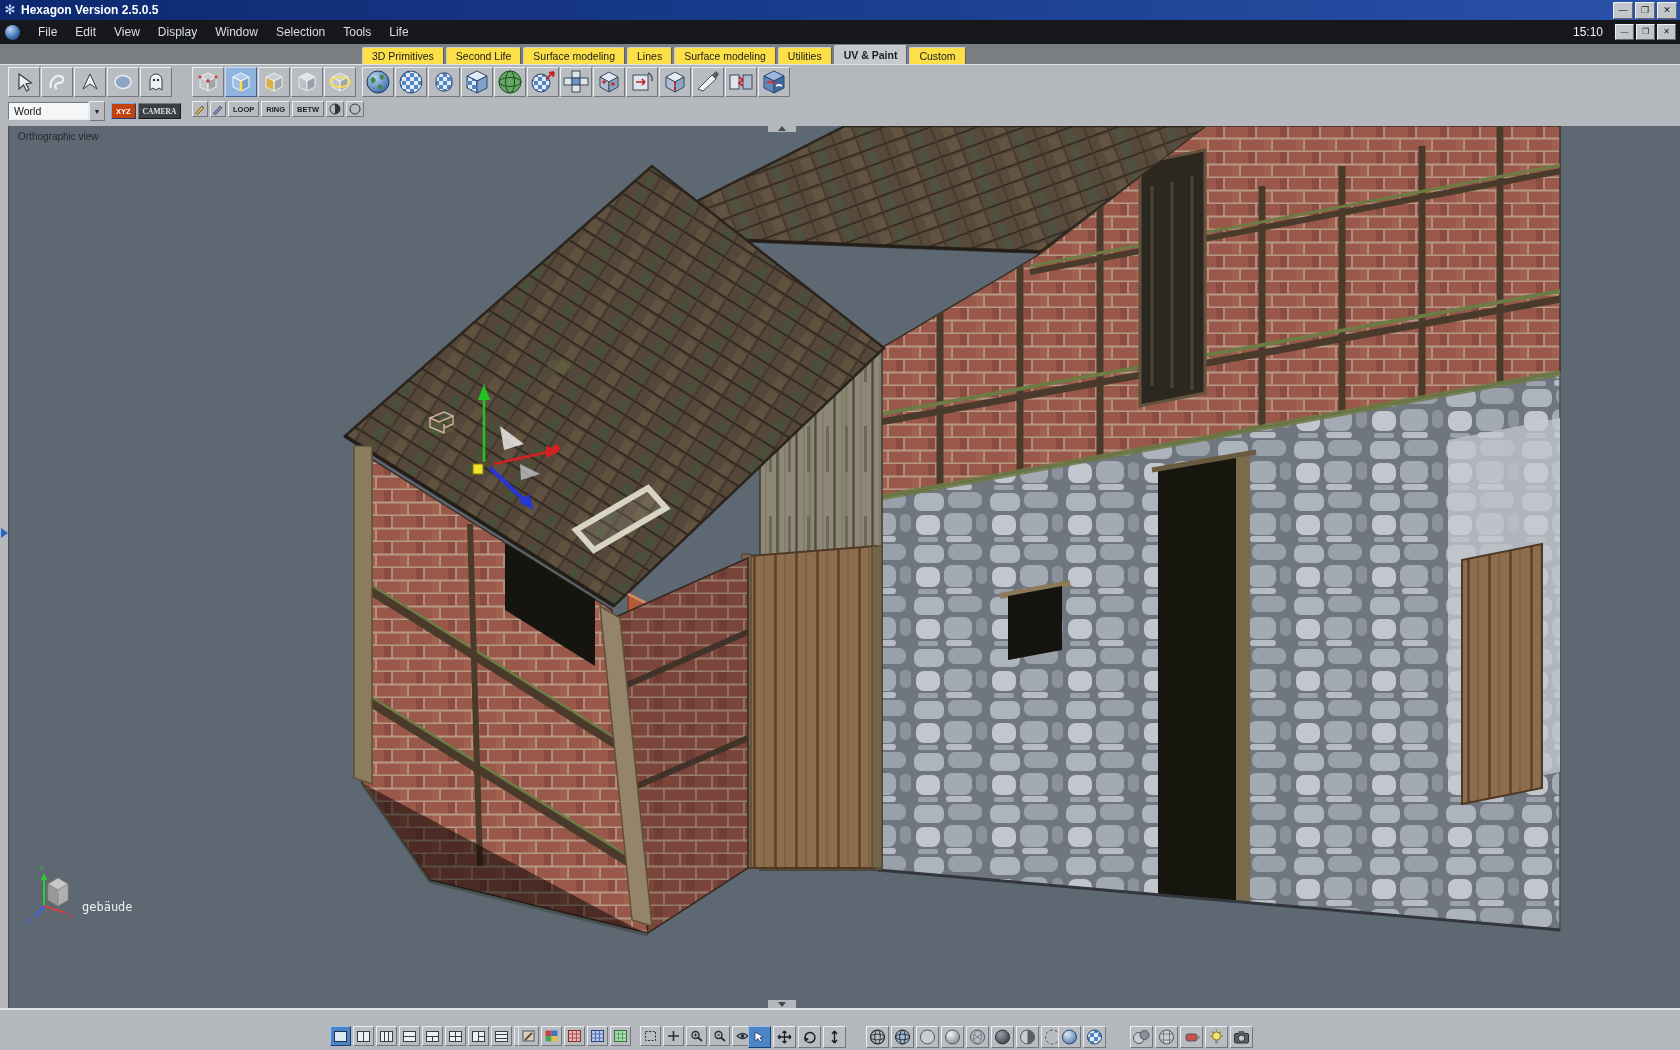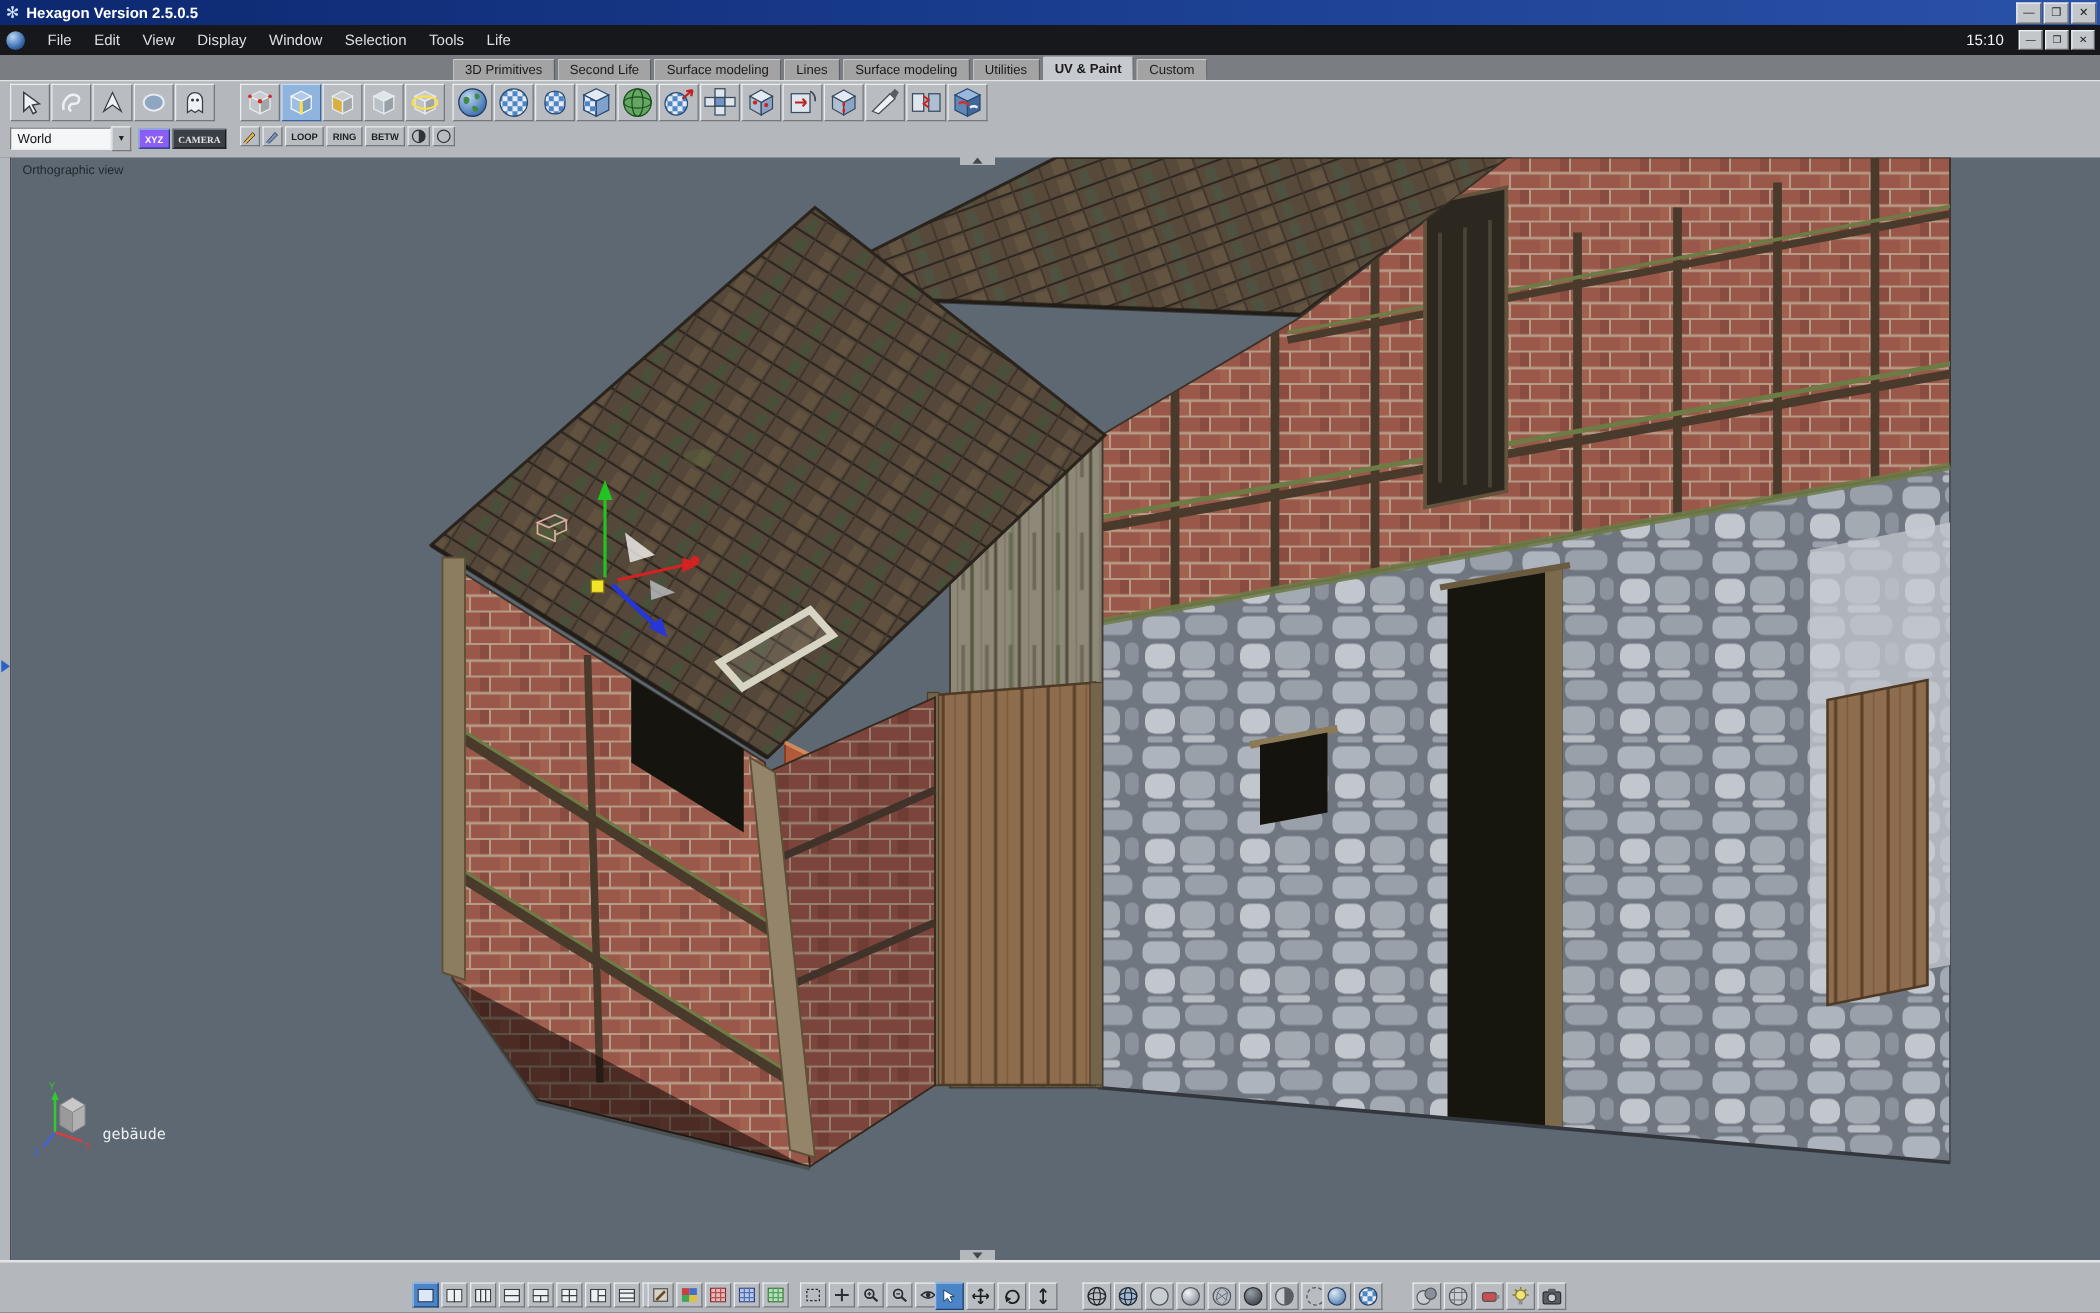--- a/index.html
+++ b/index.html
@@ -20,21 +20,21 @@
   #menubar{left:0;top:20px;width:1680px;height:24px;background:#16181b;display:flex;
     align-items:center;color:#dcdfe2;font-size:12px;}
   #menubar .logo{width:15px;height:15px;border-radius:50%;
     background:radial-gradient(circle at 35% 30%,#bcd6f2,#3a6cb0 60%,#16335e);margin:0 9px 0 5px;}
   #menubar .mi{padding:0 9px;height:24px;display:flex;align-items:center;cursor:default;}
   #menubar .clock{margin-left:auto;color:#f2f4f6;font-size:12px;margin-right:10px;}
   #menubar .mwb{width:17px;height:14px;font-size:8px;}
 
   
   #tabstrip{left:0;top:44px;width:1680px;height:20px;background:#7a7e83;display:flex;align-items:flex-end;}
-  .tab{height:16px;padding:0 9px;background:#a3a3a3;border:1px solid;
+  .tab{height:16px;padding:0 9px;background:#fde047;border:1px solid;
     border-color:#c8ccd0 #5c6064 #45484c #c8ccd0;border-bottom:none;font-size:10.5px;color:#191b1d;
     display:inline-flex;align-items:center;margin-right:2px;border-radius:2px 2px 0 0;}
   .tab.active{background:#c6cace;height:18px;font-weight:bold;}
   #tabspacer{width:362px;height:20px;}
 
   
   #toolbar{left:0;top:64px;width:1680px;height:62px;background:#b4b8bc;
     border-top:1px solid #dfe3e6;border-bottom:2px solid #000000;}
   .tgrp{position:absolute;display:flex;}
   .tbtn{width:30px;height:28px;background:#b9bdc1;border:1px solid;
@@ -43,21 +43,21 @@
   .tbtn.active{background:#8fb4dd;border-color:#c9ddf2 #3c639a #3c639a #c9ddf2;}
   .smbtn{height:14px;background:#b9bdc1;border:1px solid;border-color:#e9edf0 #74787c #74787c #e9edf0;
     font-size:7.5px;color:#1c1e20;display:inline-flex;align-items:center;justify-content:center;
     padding:0 4px;margin-right:2px;font-weight:bold;}
   #worldsel{width:74px;height:16px;background:#f4f6f8;border:1px solid;
     border-color:#74787c #e9edf0 #e9edf0 #74787c;font-size:10.5px;color:#111;
     display:flex;align-items:center;padding-left:5px;}
   #worldarrow{width:14px;height:18px;background:#b9bdc1;border:1px solid;
     border-color:#e9edf0 #74787c #74787c #e9edf0;display:flex;align-items:center;justify-content:center;
     font-size:7px;color:#222;}
-  #xyzbtn{background:#8b5cf6;color:#fff;border-color:#7ea8e0 #1c3f78 #1c3f78 #7ea8e0;}
+  #xyzbtn{background:#c2410c;color:#fff;border-color:#7ea8e0 #1c3f78 #1c3f78 #7ea8e0;}
   #cambtn{background:#3a3f45;color:#dfe3e8;border-color:#73797f #17191c #17191c #73797f;font-family:Liberation Serif, serif;}
 
   
   #viewport{left:0;top:126px;width:1680px;height:882px;background:#5d6873;}
   #vplabel{left:18px;top:5px;font-size:10px;color:#23282e;}
   #lgutter{left:0;top:0;width:8px;height:882px;background:#b4b8bc;border-right:1px solid #4a4f56;}
   #larrow{left:1px;top:402px;width:0;height:0;border-top:5px solid transparent;
     border-bottom:5px solid transparent;border-left:7px solid #2a62c8;}
   .notch{width:28px;height:8px;background:#b4b8bc;display:flex;align-items:center;justify-content:center;}
   .notch .tri-up{width:0;height:0;border-left:4px solid transparent;border-right:4px solid transparent;

